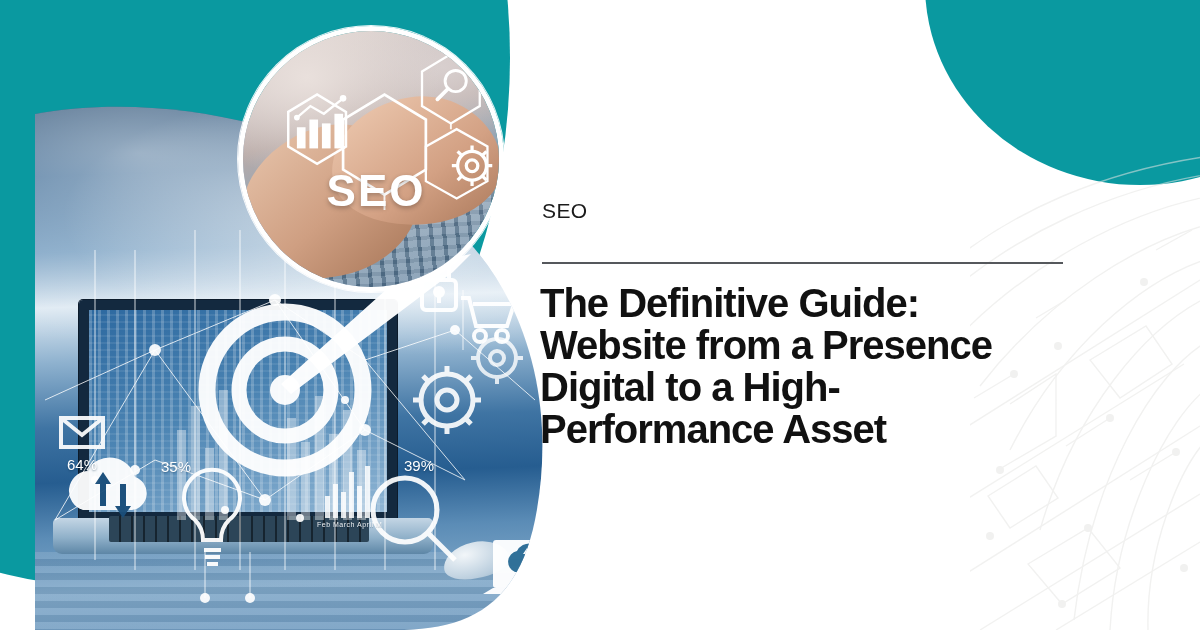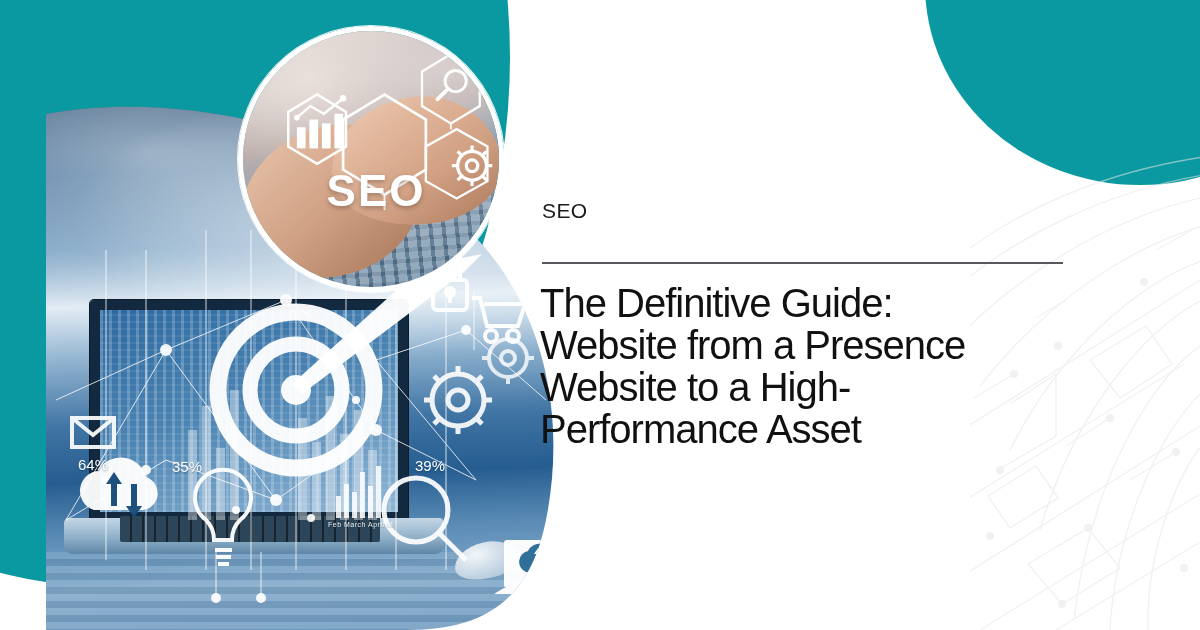--- a/index.html
+++ b/index.html
@@ -28,21 +28,21 @@
     width:260px; height:330px;
     background:#0a99a0;
     clip-path:ellipse(60% 92% at 0% 50%);
   }
 
   
   .circuit { position:absolute; right:0; top:150px; width:230px; height:480px; opacity:.55; }
 
   
   .photo-wrap {
-    position:absolute; left:46px; top:100px;
+    position:absolute; left:35px; top:100px;
     width:520px; height:530px;
     overflow:hidden;
     clip-path: path("M 0,14 C 150,-14 340,40 432,140 C 500,214 520,320 500,420 C 482,508 430,530 360,530 L 0,530 Z");
   }
   .photo { position:absolute; inset:0; }
   .photo-bg {
     position:absolute; inset:0;
     background:
       radial-gradient(ellipse 150% 60% at 20% 10%, rgba(255,255,255,.55), rgba(255,255,255,0) 60%),
       radial-gradient(ellipse 120% 45% at 75% 22%, rgba(255,255,255,.75), rgba(255,255,255,0) 58%),
@@ -139,21 +139,21 @@
   .eyebrow {
     position:absolute; left:542px; top:199px;
     font-size:21px; font-weight:400; color:#1b1b1b; letter-spacing:.4px;
   }
   .divider {
     position:absolute; left:542px; top:262px; width:521px; height:2px;
     background:#55585c;
   }
   .headline {
     position:absolute; left:540px; top:282px; width:540px;
-    font-size:40px; line-height:42px; font-weight:400;
+    font-size:40px; line-height:42px; font-weight:700;
     color:#111111; letter-spacing:-1.0px;
   }
   .headline .ln { display:block; white-space:nowrap; }
 </style>
 </head>
 <body>
 
 <div class="canvas">
 
   <div class="teal-blob-left"></div>
@@ -378,17 +378,17 @@
 
     <div class="ci-seo">SEO</div>
   </div>
 
   <div class="eyebrow">SEO</div>
   <div class="divider"></div>
 
   <div class="headline">
     <span class="ln">The Definitive Guide:</span>
     <span class="ln">Website from a Presence</span>
-    <span class="ln">Website to a High-</span>
+    <span class="ln">Digital to a High-</span>
     <span class="ln">Performance Asset</span>
   </div>
 
 </div>
 
 </body></html>

